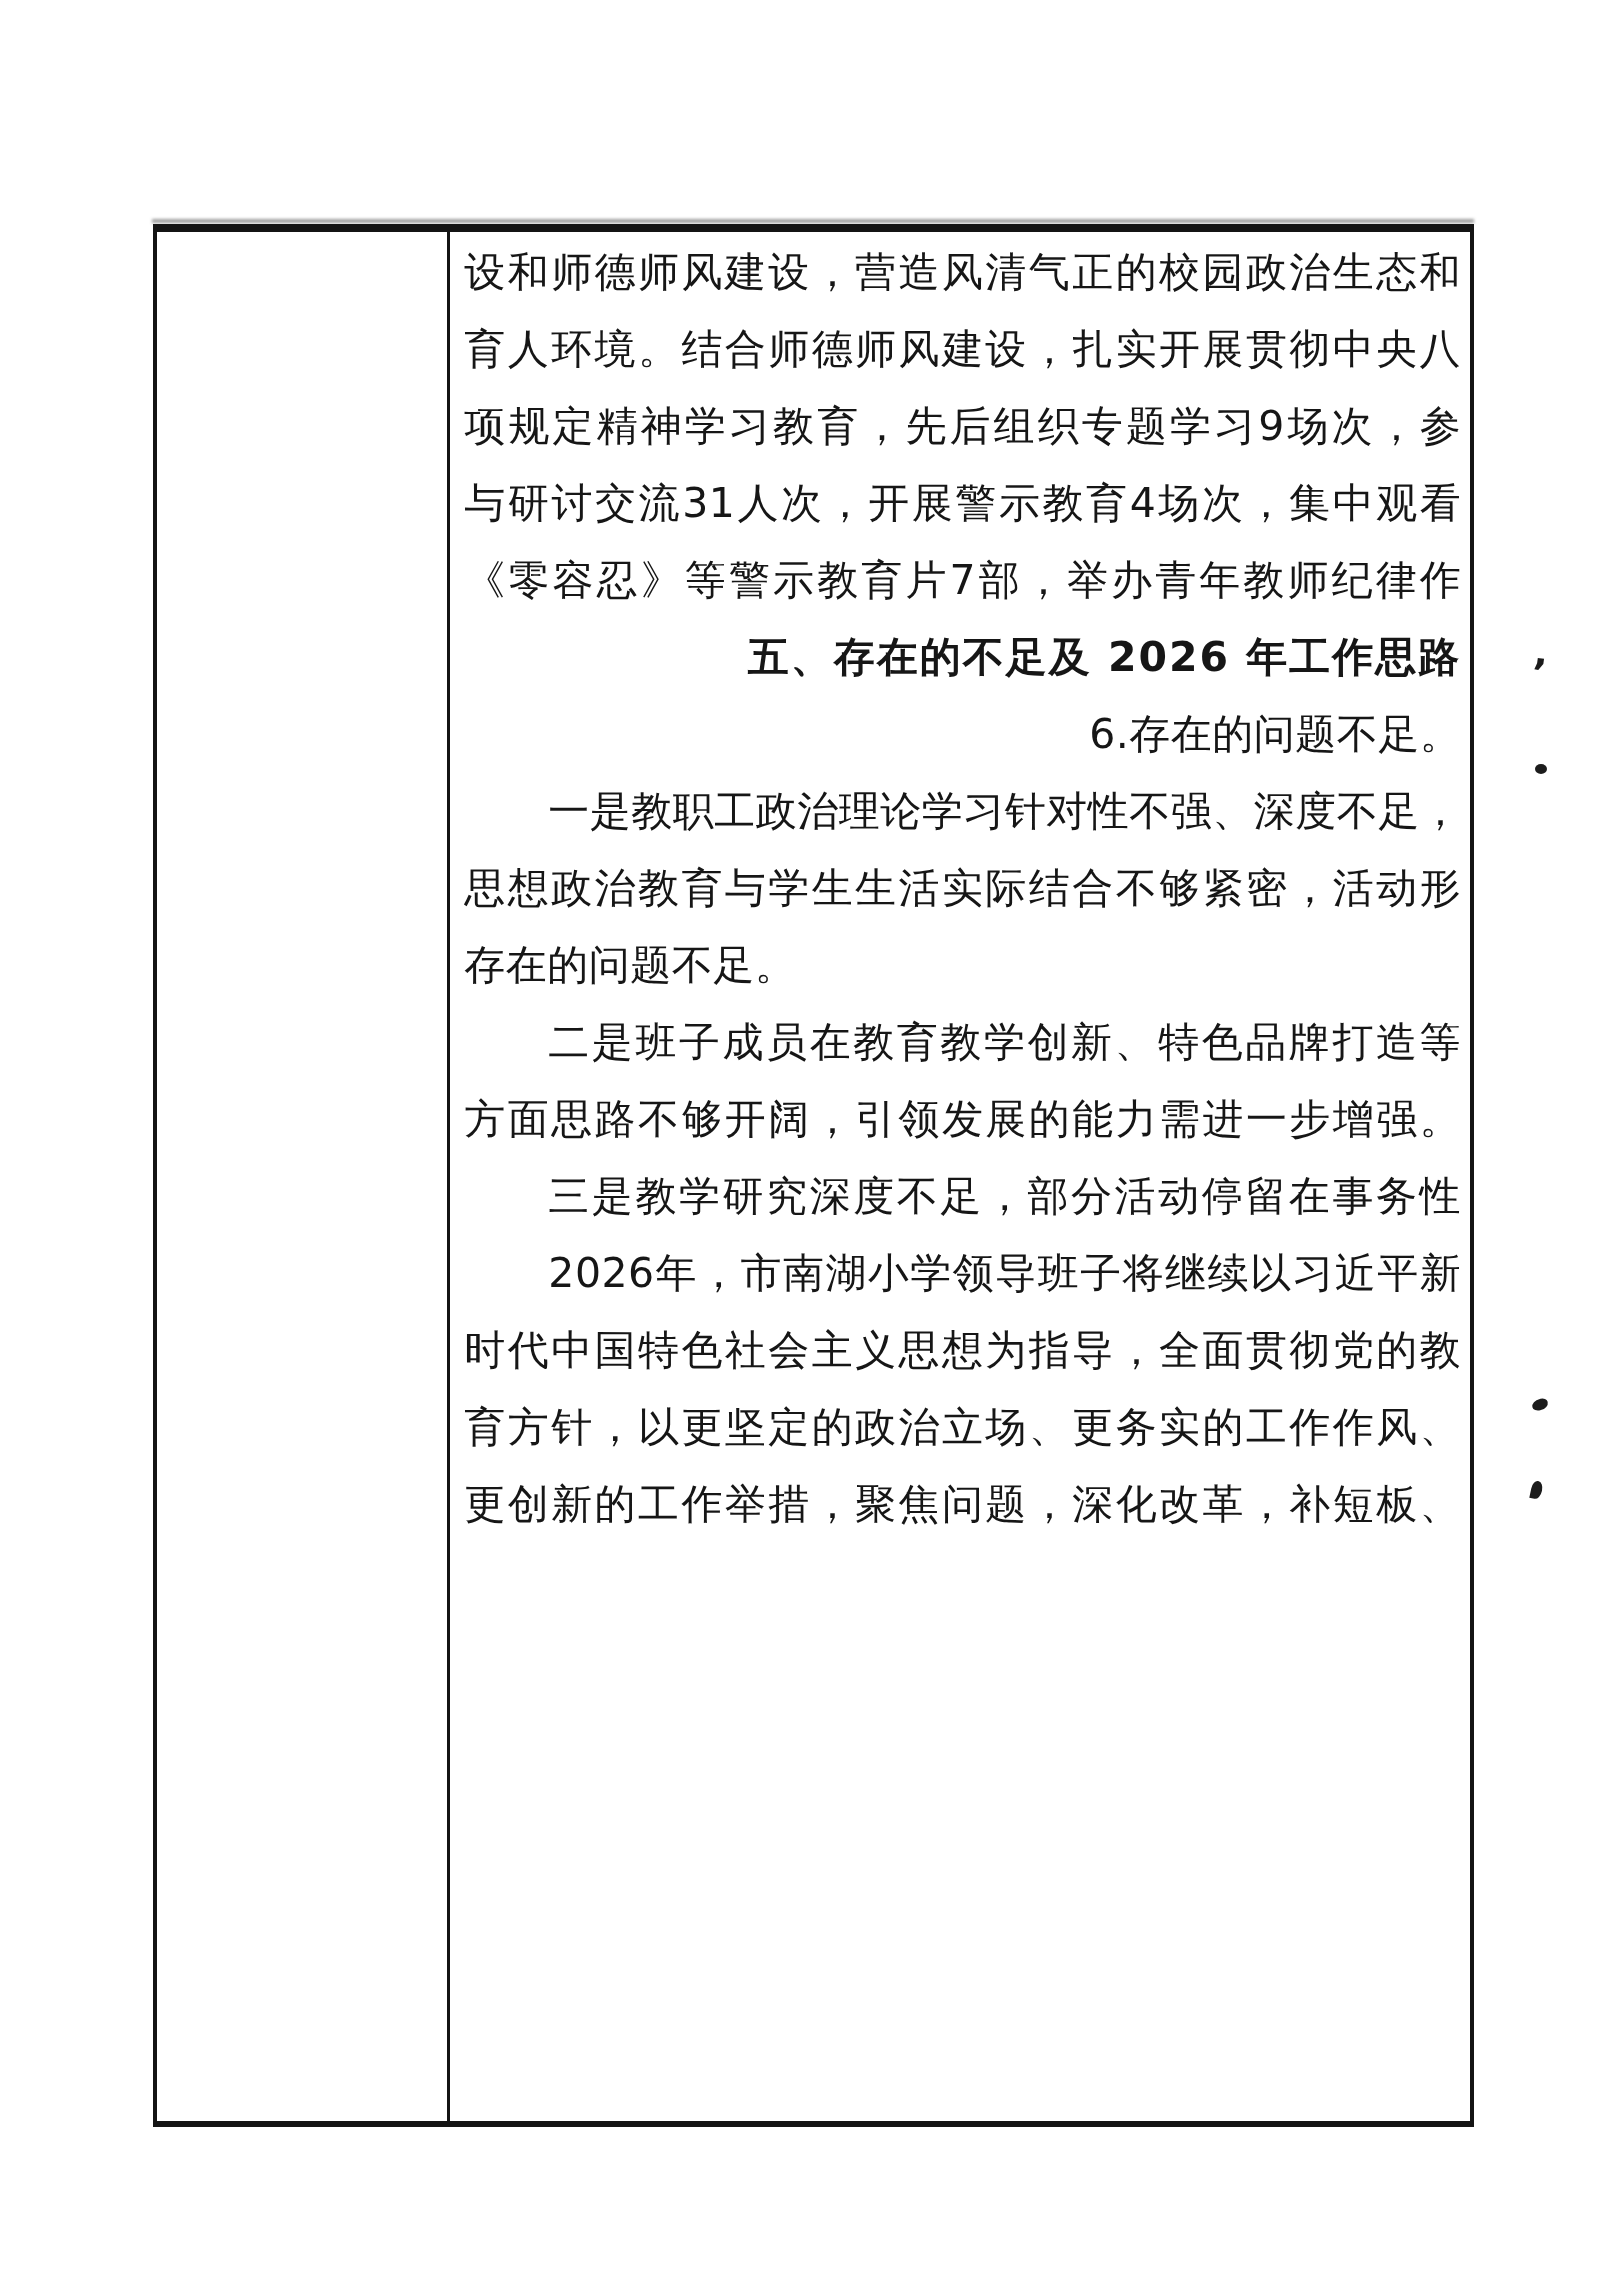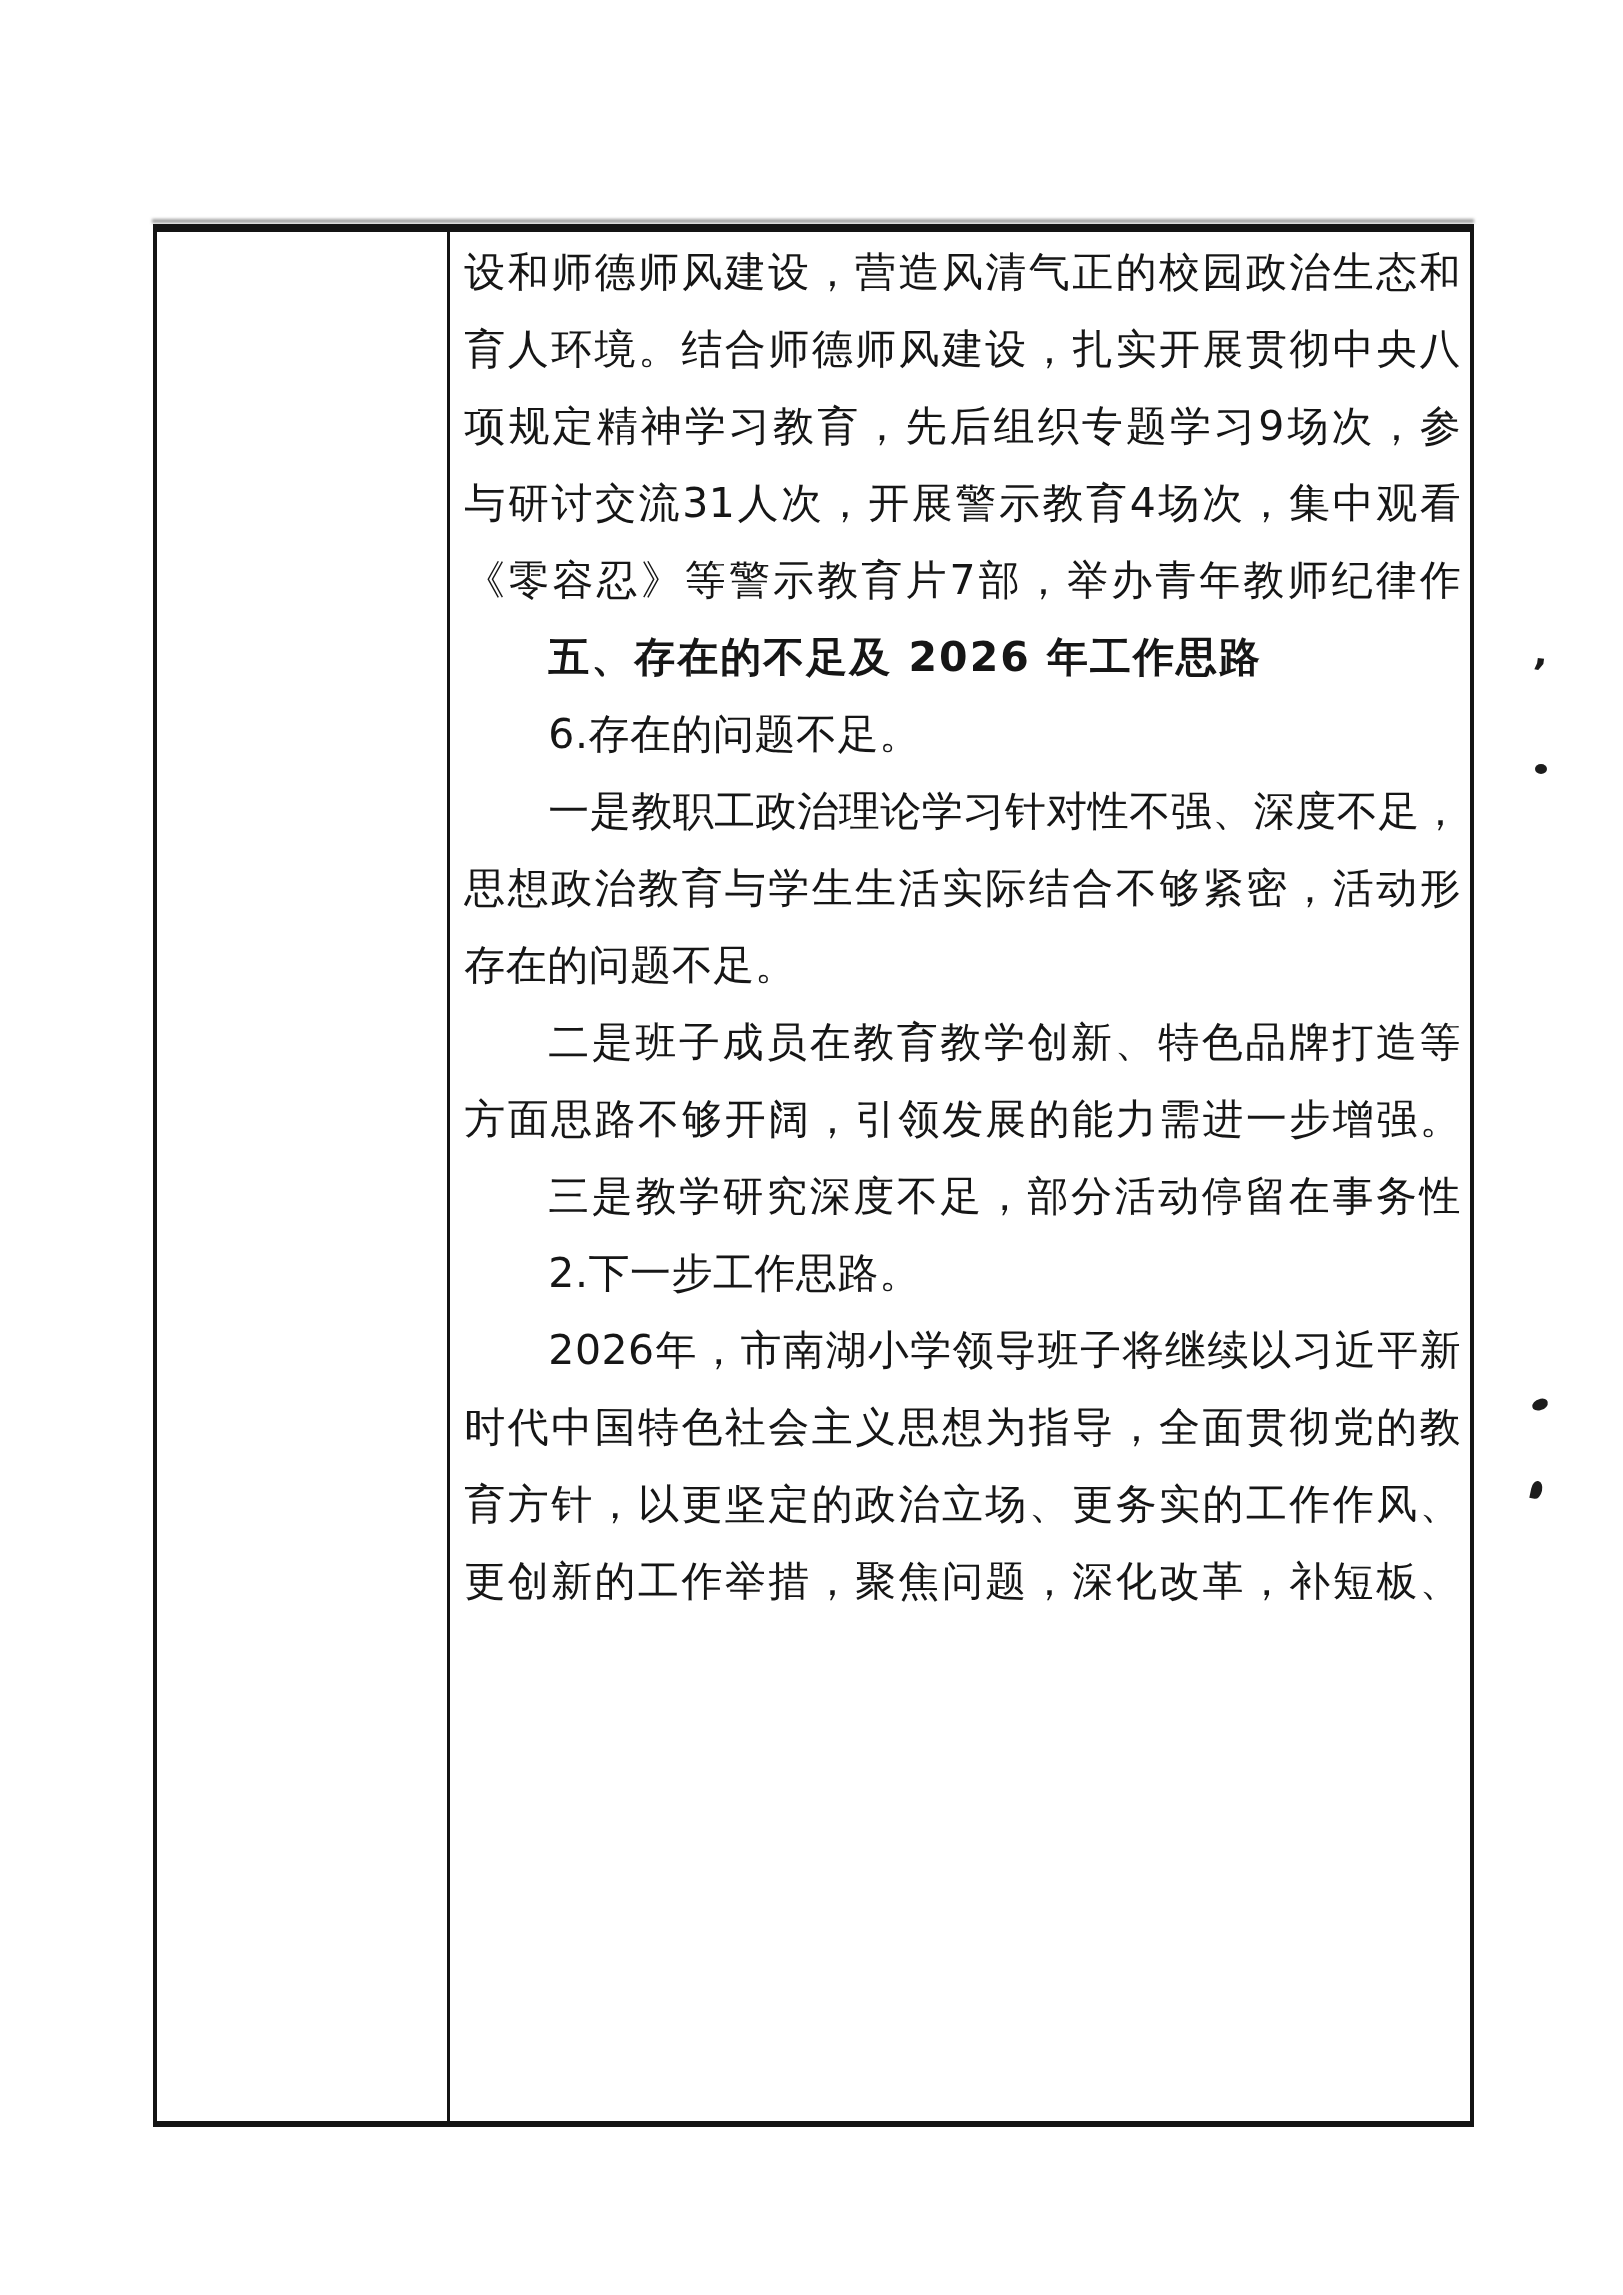--- a/index.html
+++ b/index.html
@@ -67,21 +67,21 @@
     height: 77px;
     white-space: pre;
   }
   
   .line.fill {
     display: flex;
     justify-content: space-between;
     align-items: baseline;
   }
   .line.fill > span { white-space: pre; }
-  .line.indent { text-indent: 84px; }
+  .line.indent { text-indent: 84px; text-align: right; }
   .line.fill.indent {
     text-indent: 0;
     padding-left: 84px;
   }
   .line.bold {
     font-weight: 700;
     letter-spacing: 2px;
   }
   
   .speck {
@@ -120,21 +120,20 @@
           <div class="line fill"><span>与</span><span>研</span><span>讨</span><span>交</span><span>流</span><span>31</span><span>人</span><span>次</span><span>，</span><span>开</span><span>展</span><span>警</span><span>示</span><span>教</span><span>育</span><span>4</span><span>场</span><span>次</span><span>，</span><span>集</span><span>中</span><span>观</span><span>看</span></div>
           <div class="line fill"><span>《</span><span>零</span><span>容</span><span>忍</span><span>》</span><span>等</span><span>警</span><span>示</span><span>教</span><span>育</span><span>片</span><span>7</span><span>部</span><span>，</span><span>举</span><span>办</span><span>青</span><span>年</span><span>教</span><span>师</span><span>纪</span><span>律</span><span>作</span></div>
           <div class="line indent bold">五、存在的不足及 2026 年工作思路</div>
           <div class="line indent">6.存在的问题不足。</div>
           <div class="line fill indent"><span>一</span><span>是</span><span>教</span><span>职</span><span>工</span><span>政</span><span>治</span><span>理</span><span>论</span><span>学</span><span>习</span><span>针</span><span>对</span><span>性</span><span>不</span><span>强</span><span>、</span><span>深</span><span>度</span><span>不</span><span>足</span><span>，</span></div>
           <div class="line fill"><span>思</span><span>想</span><span>政</span><span>治</span><span>教</span><span>育</span><span>与</span><span>学</span><span>生</span><span>生</span><span>活</span><span>实</span><span>际</span><span>结</span><span>合</span><span>不</span><span>够</span><span>紧</span><span>密</span><span>，</span><span>活</span><span>动</span><span>形</span></div>
           <div class="line">存在的问题不足。</div>
           <div class="line fill indent"><span>二</span><span>是</span><span>班</span><span>子</span><span>成</span><span>员</span><span>在</span><span>教</span><span>育</span><span>教</span><span>学</span><span>创</span><span>新</span><span>、</span><span>特</span><span>色</span><span>品</span><span>牌</span><span>打</span><span>造</span><span>等</span></div>
           <div class="line fill"><span>方</span><span>面</span><span>思</span><span>路</span><span>不</span><span>够</span><span>开</span><span>阔</span><span>，</span><span>引</span><span>领</span><span>发</span><span>展</span><span>的</span><span>能</span><span>力</span><span>需</span><span>进</span><span>一</span><span>步</span><span>增</span><span>强</span><span>。</span></div>
           <div class="line fill indent"><span>三</span><span>是</span><span>教</span><span>学</span><span>研</span><span>究</span><span>深</span><span>度</span><span>不</span><span>足</span><span>，</span><span>部</span><span>分</span><span>活</span><span>动</span><span>停</span><span>留</span><span>在</span><span>事</span><span>务</span><span>性</span></div>
-          <div class="line indent">2.下一步工作思路。</div>
           <div class="line fill indent"><span>2026</span><span>年</span><span>，</span><span>市</span><span>南</span><span>湖</span><span>小</span><span>学</span><span>领</span><span>导</span><span>班</span><span>子</span><span>将</span><span>继</span><span>续</span><span>以</span><span>习</span><span>近</span><span>平</span><span>新</span></div>
           <div class="line fill"><span>时</span><span>代</span><span>中</span><span>国</span><span>特</span><span>色</span><span>社</span><span>会</span><span>主</span><span>义</span><span>思</span><span>想</span><span>为</span><span>指</span><span>导</span><span>，</span><span>全</span><span>面</span><span>贯</span><span>彻</span><span>党</span><span>的</span><span>教</span></div>
           <div class="line fill"><span>育</span><span>方</span><span>针</span><span>，</span><span>以</span><span>更</span><span>坚</span><span>定</span><span>的</span><span>政</span><span>治</span><span>立</span><span>场</span><span>、</span><span>更</span><span>务</span><span>实</span><span>的</span><span>工</span><span>作</span><span>作</span><span>风</span><span>、</span></div>
           <div class="line fill"><span>更</span><span>创</span><span>新</span><span>的</span><span>工</span><span>作</span><span>举</span><span>措</span><span>，</span><span>聚</span><span>焦</span><span>问</span><span>题</span><span>，</span><span>深</span><span>化</span><span>改</span><span>革</span><span>，</span><span>补</span><span>短</span><span>板</span><span>、</span></div>
         </div>
     </div>
   </div>
 
   <div id="specks">
       <div class="speck comma" style="left: 1531px; top: 663px; width: 17.4px; height: 25.6px; transform: rotate(8deg);">’</div>

